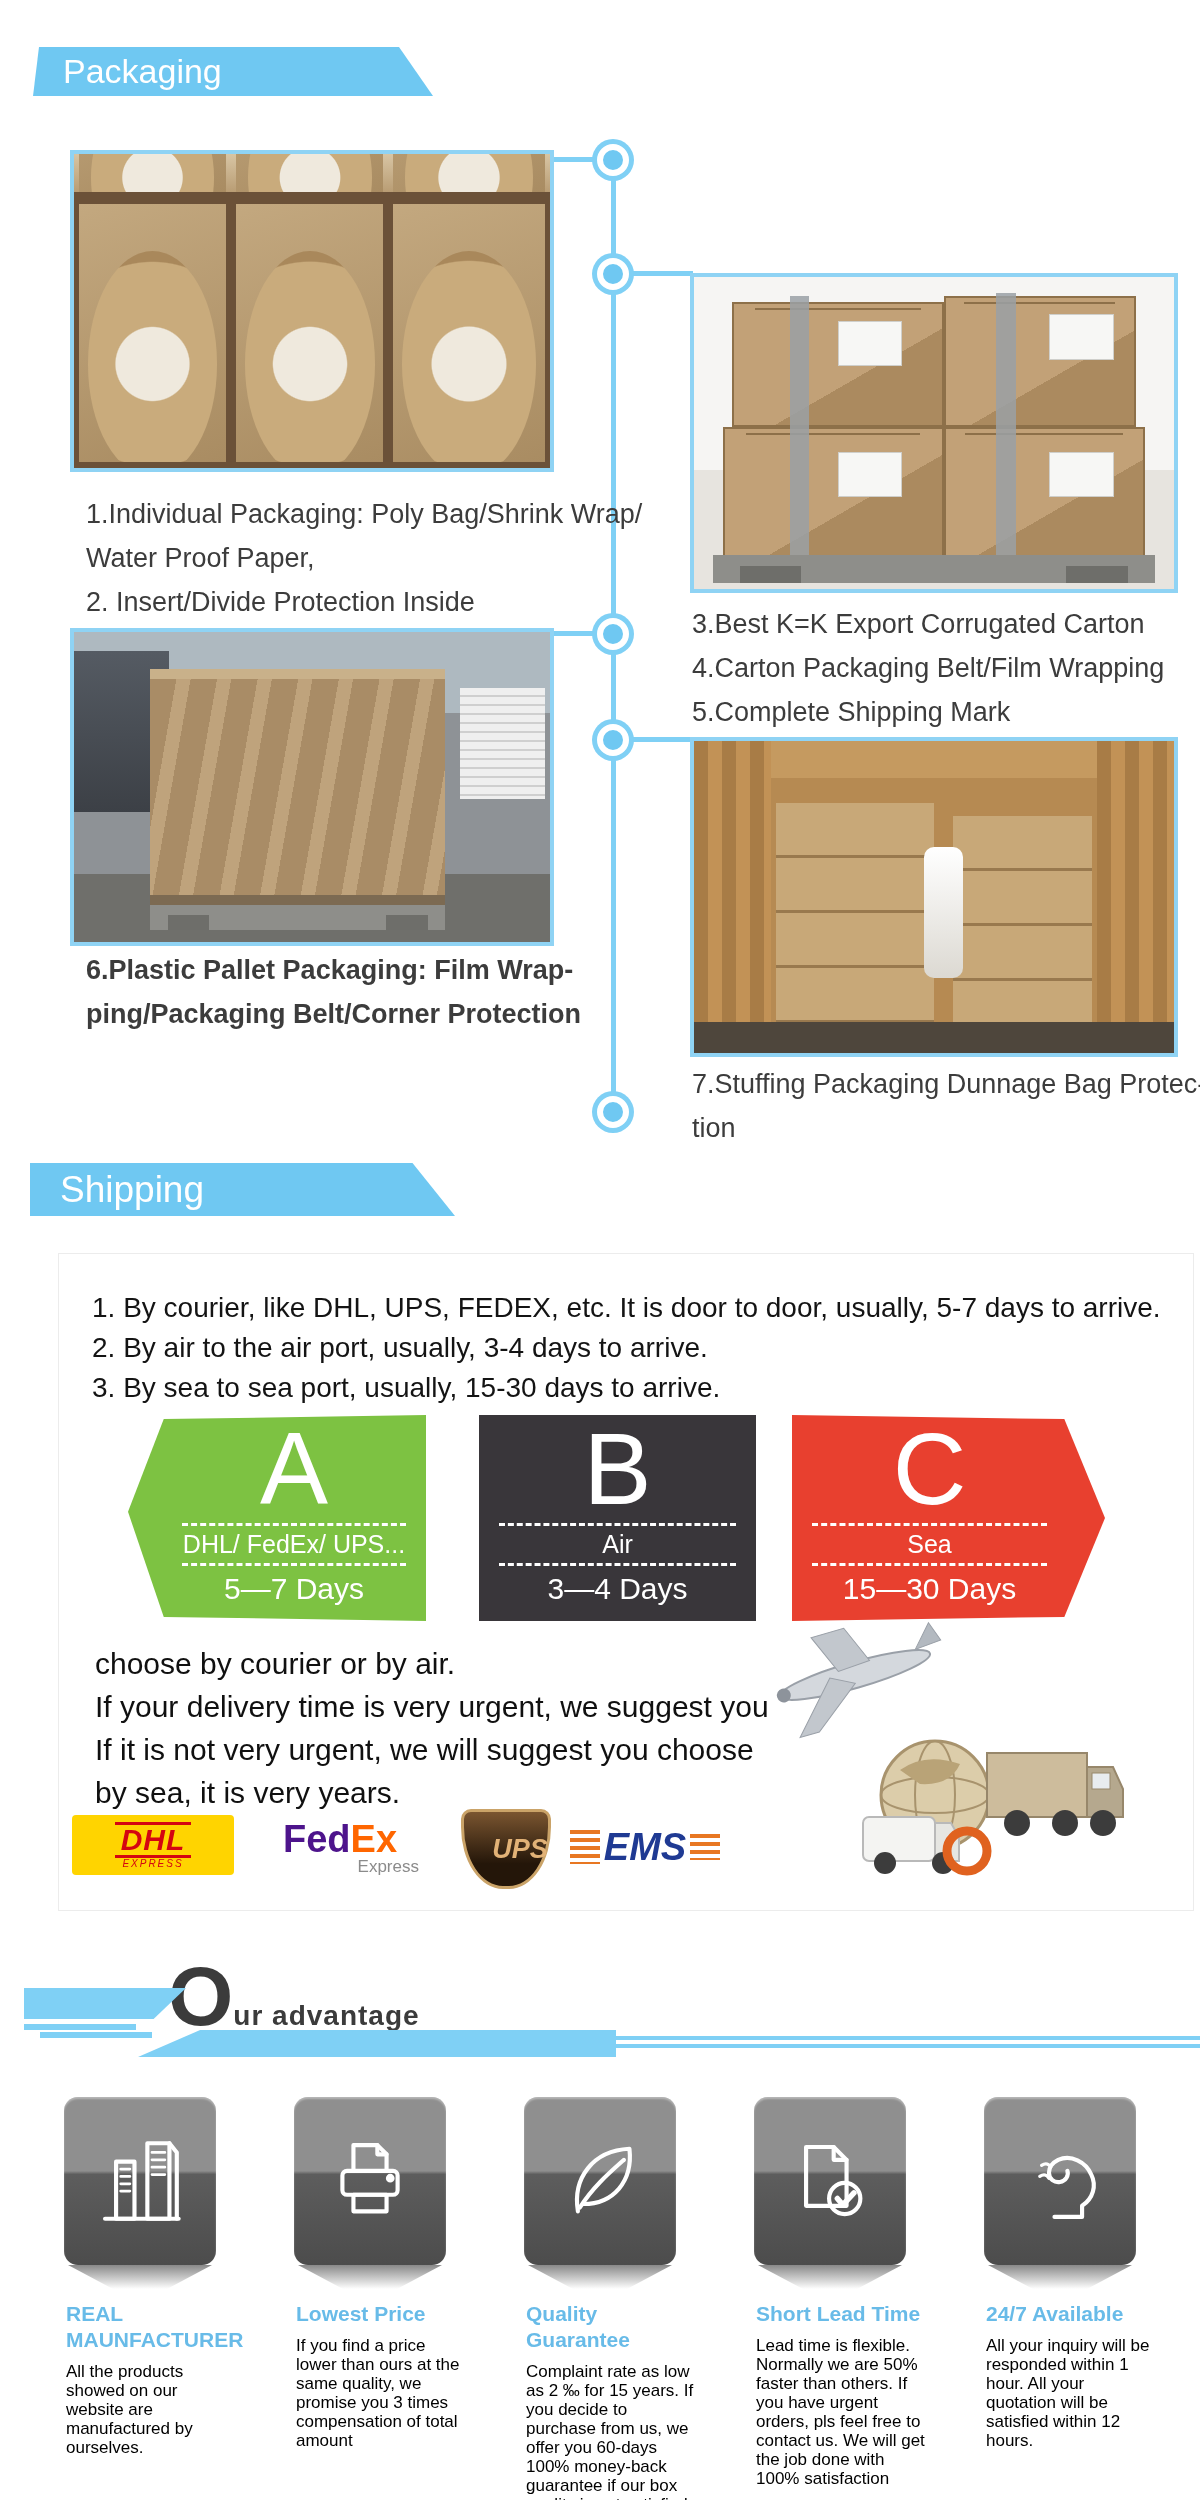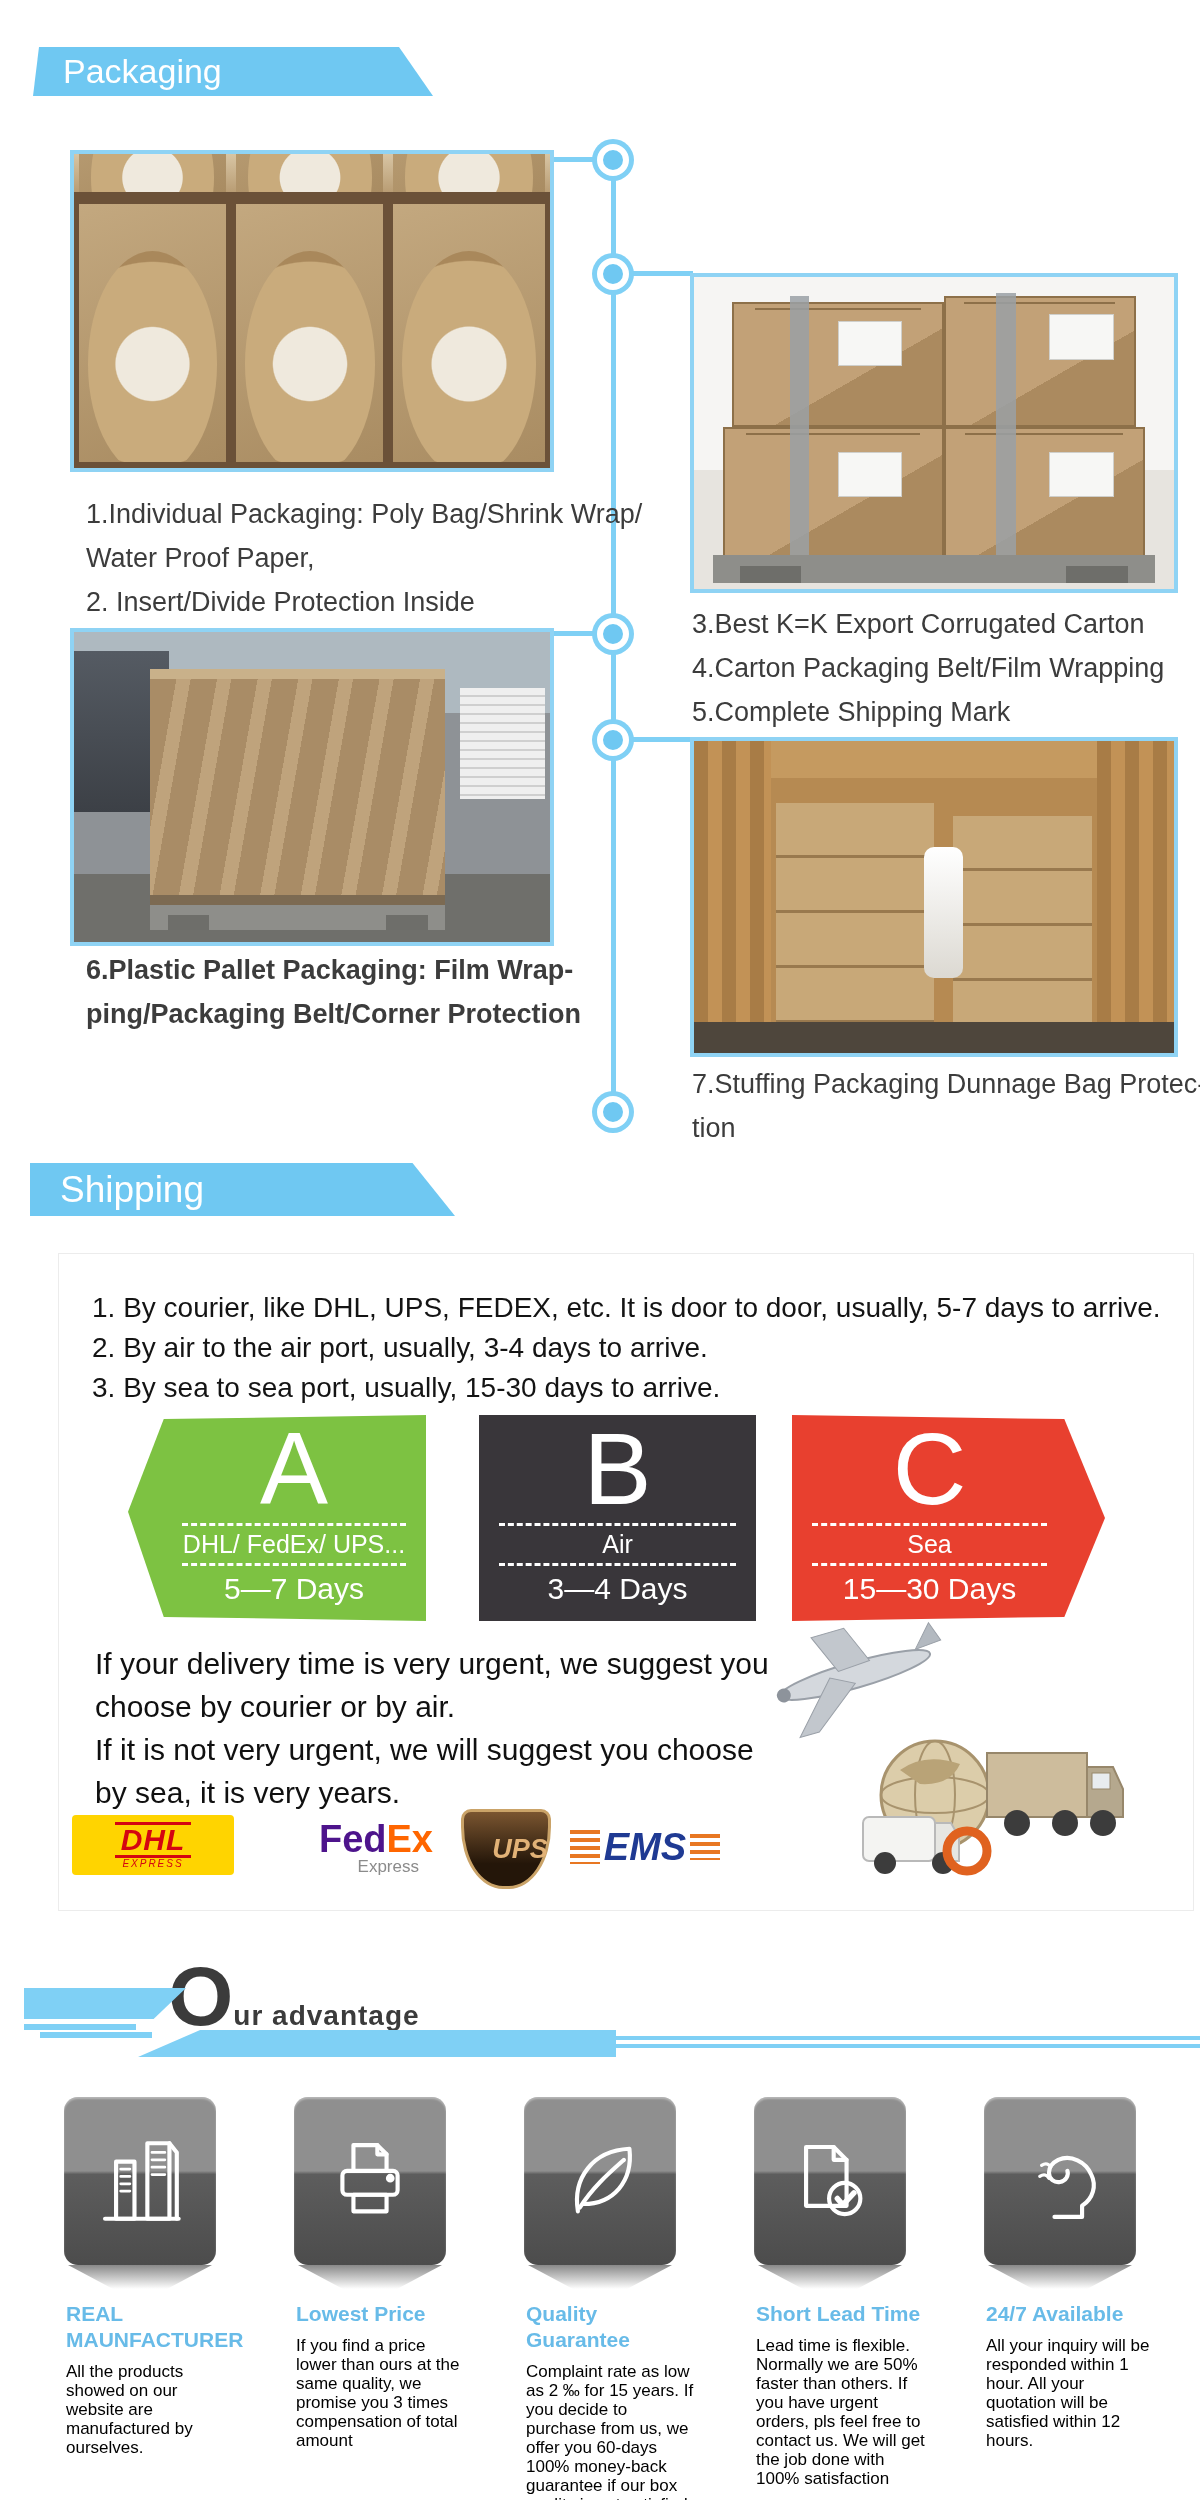--- a/index.html
+++ b/index.html
@@ -83,21 +83,21 @@
   .badge .mid{font-size:25px;line-height:33px;}
   .badge .days{font-size:30px;line-height:40px;margin-top:3px;}
 
   
   .logo{position:absolute;display:flex;align-items:center;justify-content:center;}
   .logo-dhl{left:72px;top:1815px;width:162px;height:60px;background:#ffd400;border-radius:4px;
        flex-direction:column;}
   .dhl-name{color:#d40511;font-weight:bold;font-style:italic;font-size:30px;line-height:30px;letter-spacing:1px;
        border-top:3px solid #d40511;border-bottom:3px solid #d40511;padding:0 6px;}
   .dhl-sub{color:#d40511;font-style:italic;font-size:10px;letter-spacing:2px;}
-  .logo-fedex{left:283px;top:1818px;width:150px;height:62px;flex-direction:column;align-items:flex-end;}
+  .logo-fedex{left:283px;top:1818px;width:150px;height:62px;flex-direction:column;align-items:flex-start;}
   .fedex-line{font-weight:bold;font-size:38px;line-height:36px;}
   .fedex-p1{color:#4d148c;} .fedex-p2{color:#ff6600;}
   .fedex-sub{color:#8b8b8b;font-size:17px;align-self:flex-end;margin-right:14px;}
   .logo-ups{left:458px;top:1810px;width:96px;height:78px;}
   .ups-shield{width:84px;height:74px;background:linear-gradient(#7a5530,#241609 70%);
        border:3px solid #caa368;border-radius:10px 10px 42px 42px/10px 10px 62px 62px;
        display:flex;align-items:center;justify-content:center;}
   .ups-name{color:#e2b277;font-weight:bold;font-style:italic;font-size:27px;margin-left:28px;}
   .logo-ems{left:570px;top:1822px;width:150px;height:50px;}
   .ems-stripes{width:36px;height:34px;background:repeating-linear-gradient(#e87722 0 4px,#fff 4px 8px);}
@@ -249,22 +249,22 @@
   </div>
   <div class="badge badge-c">
     <div class="letter">C</div>
     <div class="dash"></div>
     <div class="mid">Sea</div>
     <div class="dash"></div>
     <div class="days">15—30 Days</div>
   </div>
 
   <div class="advice">
+    <span>choose by courier or by air.</span>
     <span>If your delivery time is very urgent, we suggest you</span>
-    <span>choose by courier or by air.</span>
     <span>If it is not very urgent, we will suggest you choose</span>
     <span>by sea, it is very years.</span>
   </div>
 
   <div class="logo logo-dhl">
     <div class="dhl-name">DHL</div>
     <div class="dhl-sub">EXPRESS</div>
   </div>
   <div class="logo logo-fedex">
     <div class="fedex-line">

